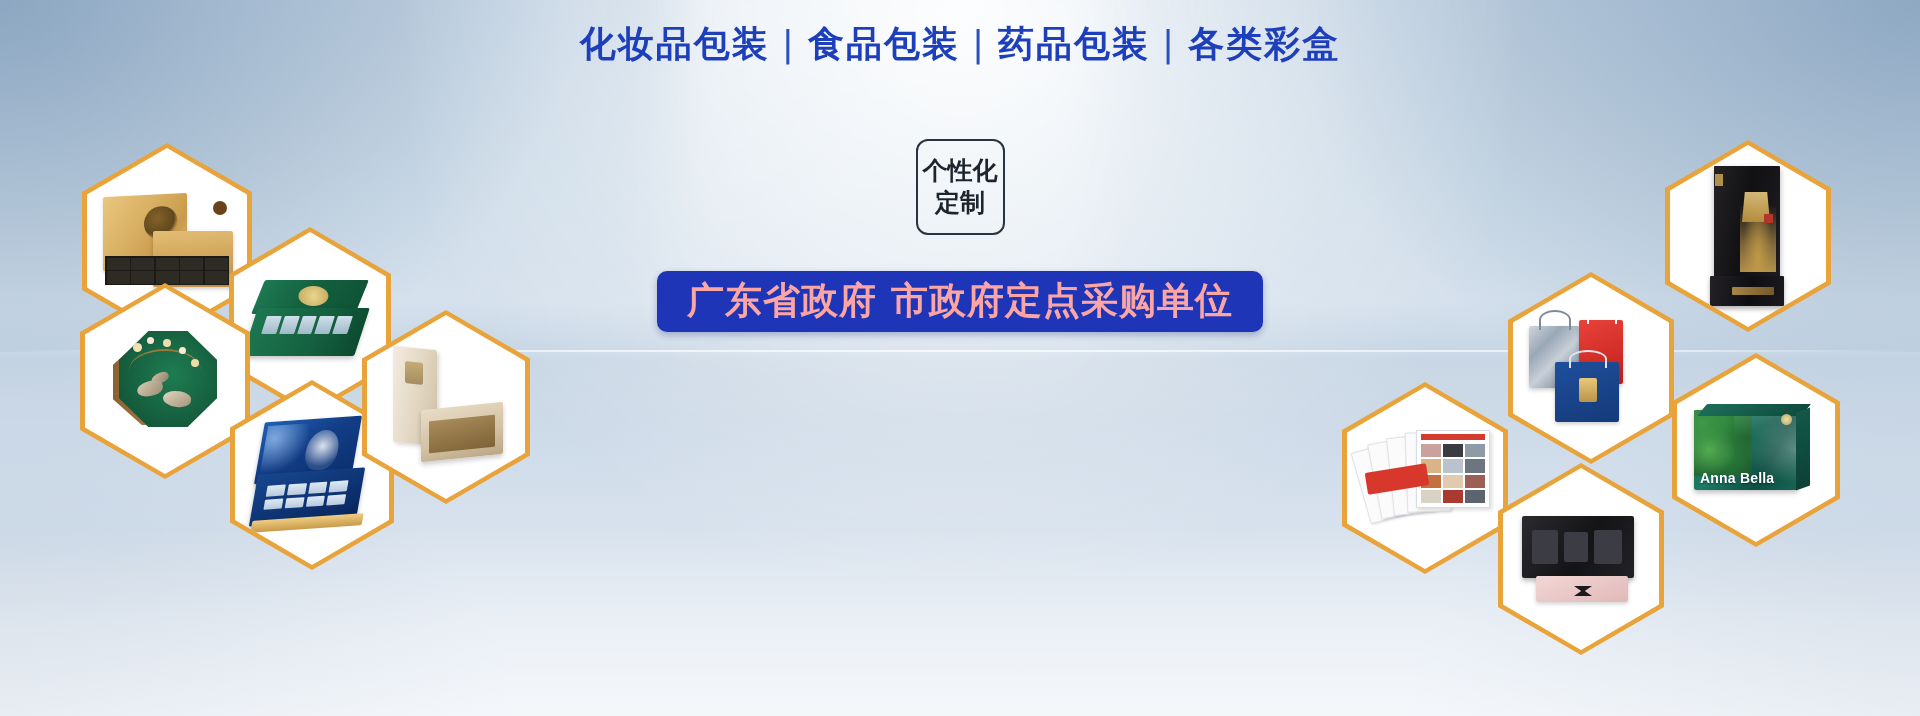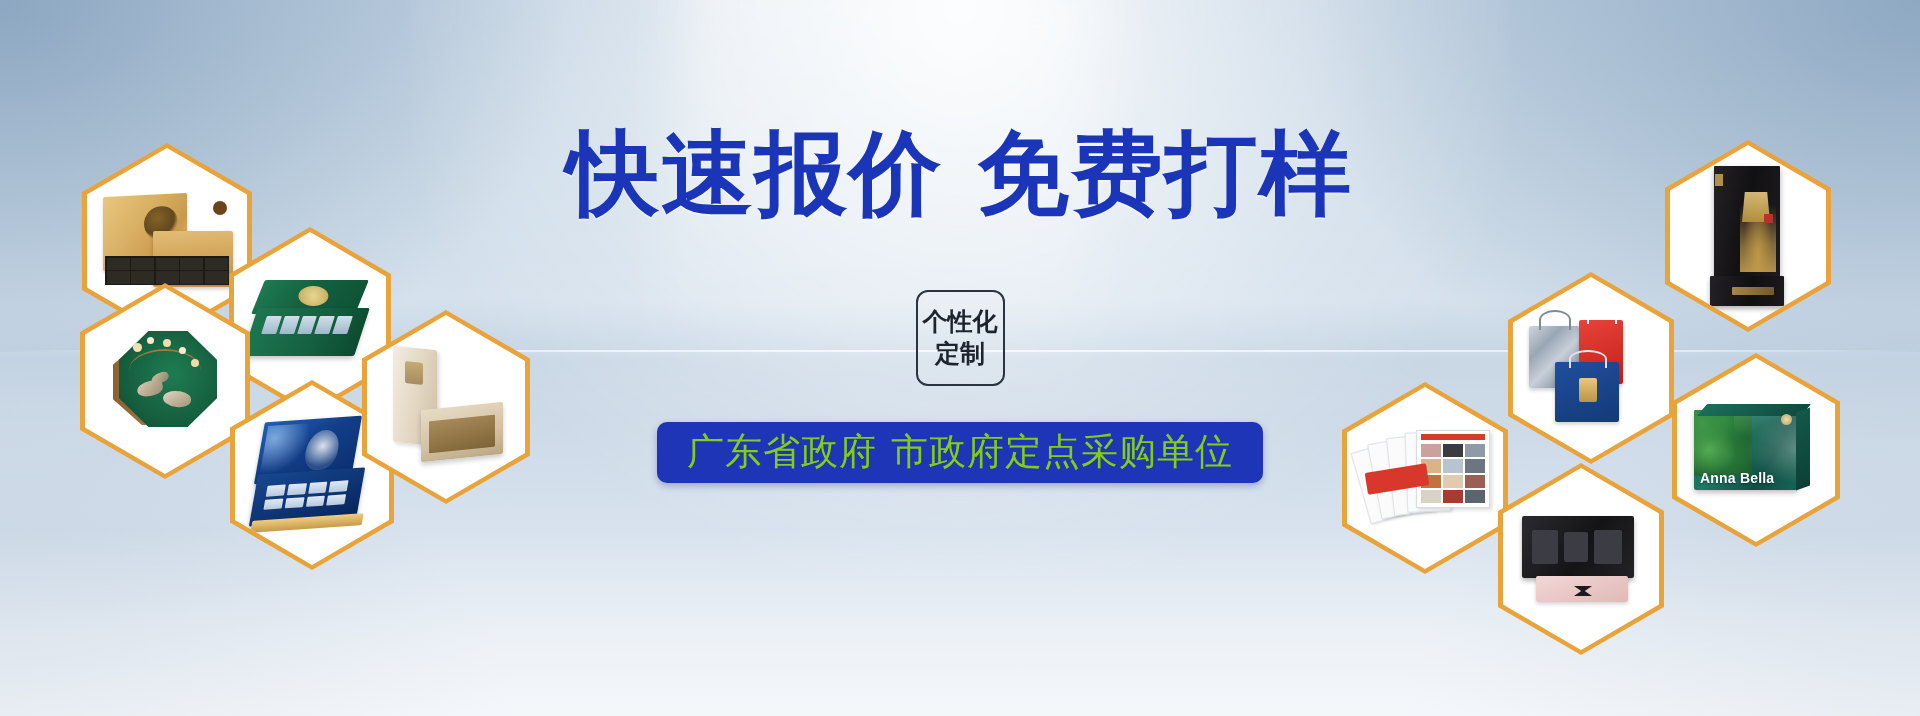--- a/index.html
+++ b/index.html
@@ -442,21 +442,21 @@
 
   .gov{
     margin-top:36px;
     background:#1d35b6;
     border-radius:10px;
     padding:11px 30px 13px;
     box-shadow:0 3px 7px rgba(20,40,120,.30);
   }
   .gov span{
     font-family:"DejaVu Sans","Liberation Sans",sans-serif;
-    font-weight:normal;font-size:37px;line-height:1;color:#84cc16;
+    font-weight:bold;font-size:37px;line-height:1;color:#fca5a5;
     letter-spacing:1px;white-space:nowrap;
   }
   .gov .sp{display:inline-block;width:14px;}
 </style>
 </head>
 <body>
 
 <div class="stage">
 
   <div class="bg-base"></div>
@@ -636,24 +636,24 @@
         <div class="top"></div>
         <div class="side"></div>
         <div class="dot"></div>
         <div class="anna-txt">Anna Bella</div>
       </div>
     </div>
   </div>
 
   <div class="center">
 
-    <div class="headline">
-      <span>快速报价</span><span class="gap"></span><span>免费打样</span>
-    </div>
-
+
+    <div class="subline">
+      <span>化妆品包装</span><span class="sep">|</span><span>食品包装</span><span class="sep">|</span><span>药品包装</span><span class="sep">|</span><span>各类彩盒</span>
+    </div>
 
     <div class="badges">
       <div class="badge wide">
         <span>个性化</span>
         <span>定制</span>
       </div>
     </div>
 
     <div class="gov">
       <span>广东省政府</span><span class="sp"></span><span>市政府定点采购单位</span>

